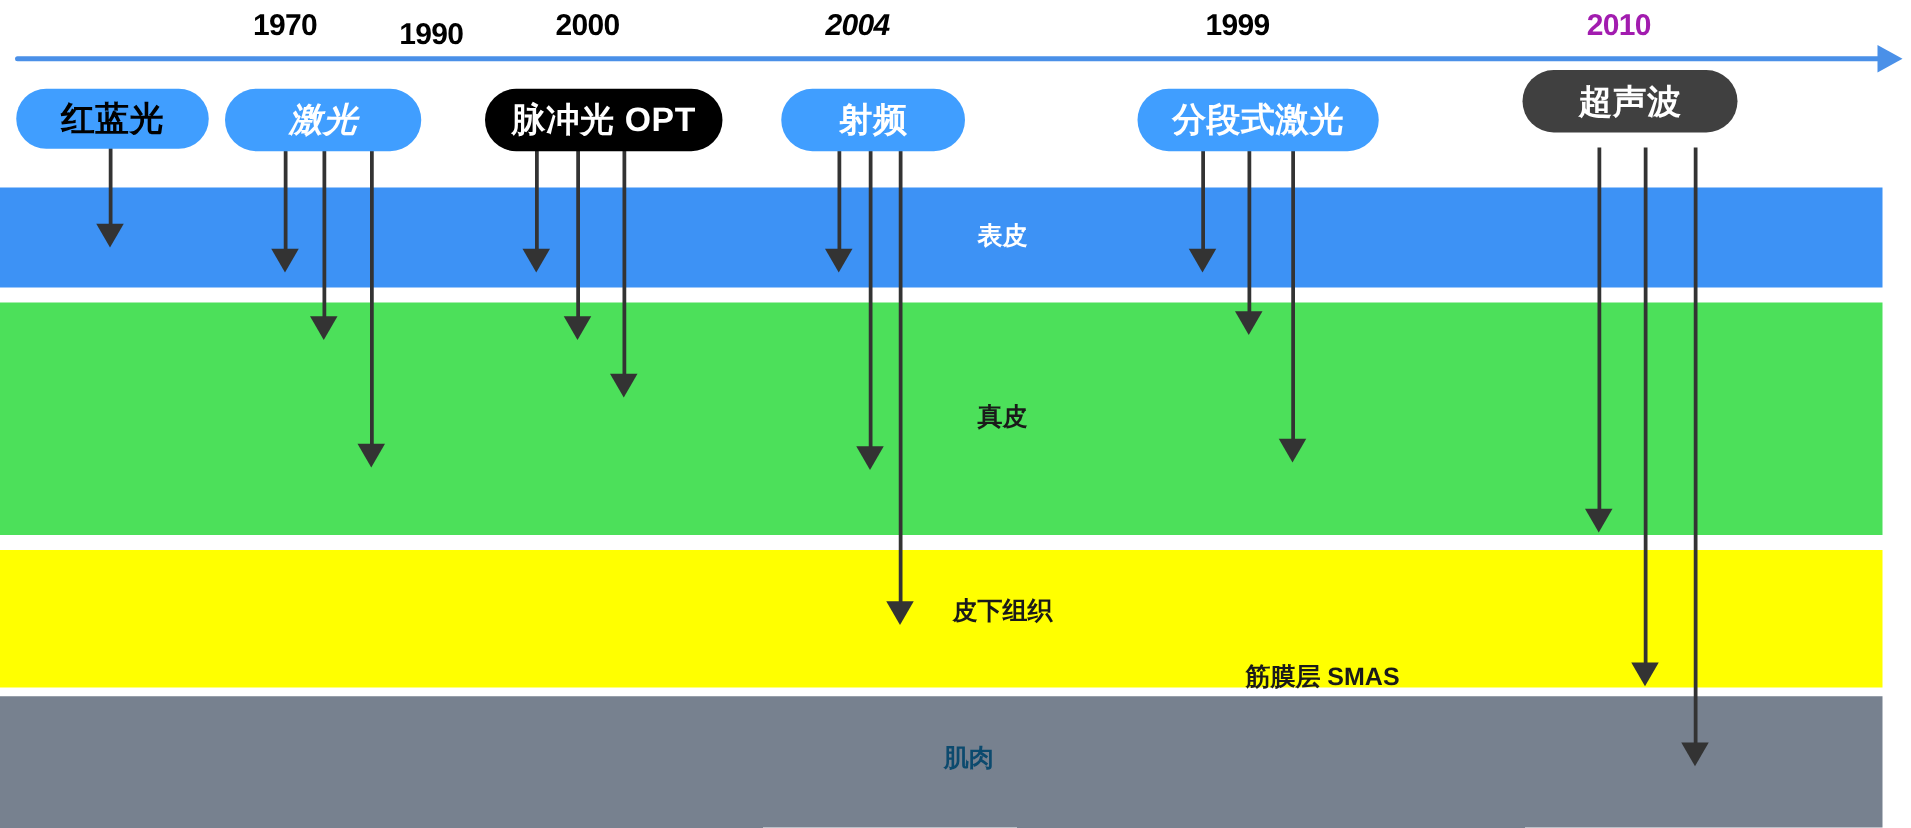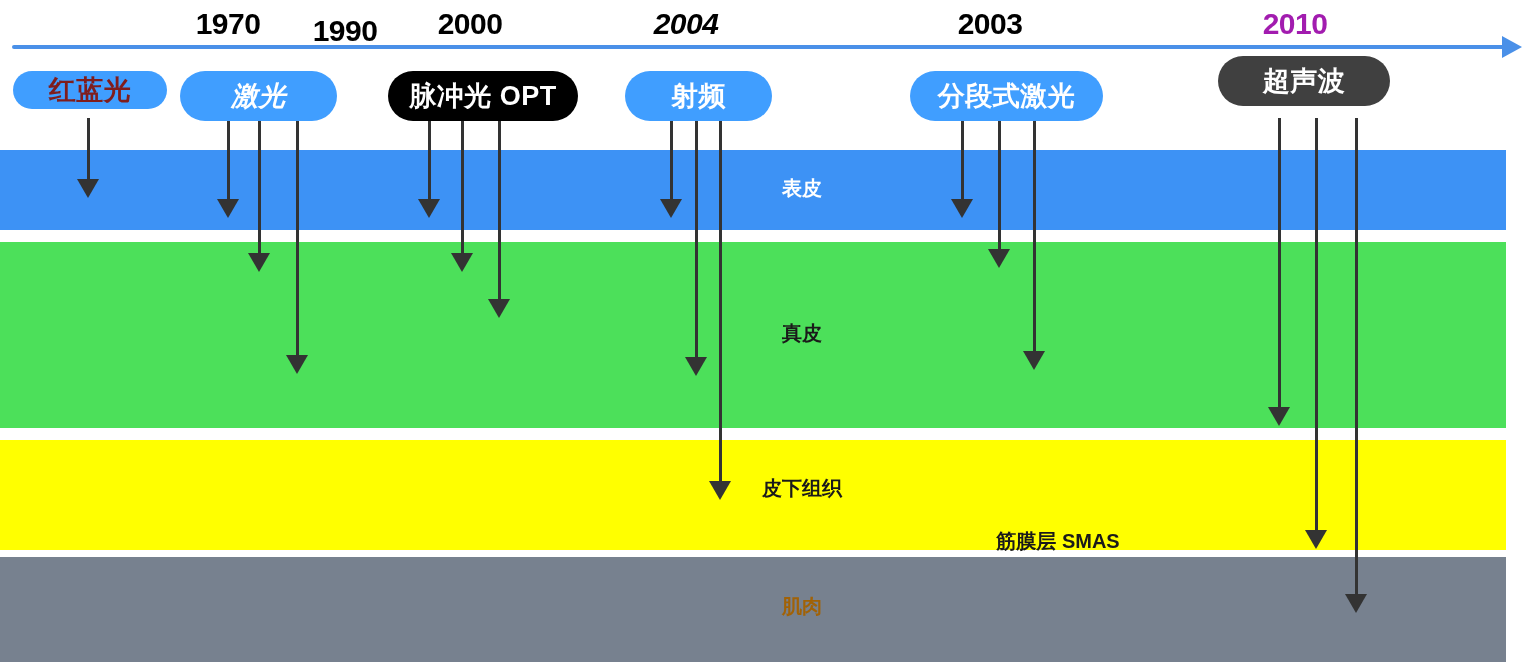--- a/index.html
+++ b/index.html
@@ -15,21 +15,21 @@
   .tl-line{
     position:absolute;height:4px;border-radius:2px;
   }
   .tl-arrow{
     position:absolute;width:0;height:0;
     border-top:11px solid transparent;
     border-bottom:11px solid transparent;
   }
   .year{
     position:absolute;
-    font-weight:bold;font-size:30px;color:#000000;
+    font-weight:bold;font-size:24px;color:#000000;
     text-align:center;white-space:nowrap;
     transform:translateX(-50%);
     letter-spacing:-0.5px;
   }
 
   
   .pill{
     position:absolute;
     display:flex;align-items:center;justify-content:center;
     border-radius:26px;
@@ -67,21 +67,21 @@
 <div id="stage">
 
   <div class="tl-line" style="left: 12px; top: 45px; width: 1500px; background: rgb(74, 144, 232);"></div>
   <div class="tl-arrow" style="left: 1502px; top: 36px; border-left: 20px solid rgb(74, 144, 232);"></div>
 
   <div id="years-layer">
       <div class="year" style="left: 228px; top: 7px; color: rgb(0, 0, 0);">1970</div>
       <div class="year" style="left: 345px; top: 14px; color: rgb(0, 0, 0);">1990</div>
       <div class="year" style="left: 470px; top: 7px; color: rgb(0, 0, 0);">2000</div>
       <div class="year" style="left: 686px; top: 7px; color: rgb(0, 0, 0); font-style: italic;">2004</div>
-      <div class="year" style="left: 990px; top: 7px; color: rgb(0, 0, 0);">2003</div>
+      <div class="year" style="left: 990px; top: 7px; color: rgb(0, 0, 0);">1999</div>
       <div class="year" style="left: 1295px; top: 7px; color: #a21caf;">2010</div>
     </div>
 
   <div id="bands-layer">
       <div class="band" style="left: 0px; top: 150px; width: 1506px; height: 80px; background: rgb(61, 146, 245);"></div>
       <div class="band" style="left: 0px; top: 242px; width: 1506px; height: 186px; background: rgb(76, 224, 90);"></div>
       <div class="band" style="left: 0px; top: 440px; width: 1506px; height: 110px; background: rgb(255, 255, 0);"></div>
       <div class="band" style="left: 0px; top: 557px; width: 1506px; height: 105px; background: rgb(119, 129, 143);"></div>
     </div>
 
@@ -146,29 +146,29 @@
         <div class="shaft" style="height: 414px; background: rgb(51, 51, 51);"></div>
         <div class="head" style="top: 412px; border-top: 19px solid rgb(51, 51, 51);"></div>
       </div>
       <div class="ray" style="left: 1344px; top: 118px; width: 24px; height: 495px;">
         <div class="shaft" style="height: 478px; background: rgb(51, 51, 51);"></div>
         <div class="head" style="top: 476px; border-top: 19px solid rgb(51, 51, 51);"></div>
       </div>
     </div>
 
   <div id="pills-layer">
-      <div class="pill" style="left: 13px; top: 71px; width: 154px; height: 38px; background: rgb(64, 158, 255); color: #7f1d1d;">红蓝光</div>
+      <div class="pill" style="left: 13px; top: 71px; width: 154px; height: 48px; background: rgb(64, 158, 255); color: #000000;">红蓝光</div>
       <div class="pill" style="left: 180px; top: 71px; width: 157px; height: 50px; background: rgb(64, 158, 255); color: rgb(255, 255, 255); font-style: italic;">激光</div>
       <div class="pill" style="left: 388px; top: 71px; width: 190px; height: 50px; background: #000000; color: rgb(255, 255, 255);">脉冲光 OPT</div>
       <div class="pill" style="left: 625px; top: 71px; width: 147px; height: 50px; background: rgb(64, 158, 255); color: rgb(255, 255, 255);">射频</div>
       <div class="pill" style="left: 910px; top: 71px; width: 193px; height: 50px; background: rgb(64, 158, 255); color: rgb(255, 255, 255);">分段式激光</div>
       <div class="pill" style="left: 1218px; top: 56px; width: 172px; height: 50px; background: #404040; color: rgb(255, 255, 255); font-family: Liberation Mono, monospace;">超声波</div>
     </div>
 
   <div id="band-labels-layer">
       <div class="band-label" style="left: 802px; top: 175px; color: rgb(255, 255, 255);">表皮</div>
       <div class="band-label" style="left: 802px; top: 320px; color: rgb(26, 26, 26);">真皮</div>
       <div class="band-label" style="left: 802px; top: 475px; color: rgb(26, 26, 26);">皮下组织</div>
       <div class="band-label" style="left: 1058px; top: 528px; color: rgb(26, 26, 26);">筋膜层 SMAS</div>
-      <div class="band-label" style="left: 802px; top: 593px; color: #a16207;">肌肉</div>
+      <div class="band-label" style="left: 775px; top: 593px; color: #0c4a6e;">肌肉</div>
     </div>
 
 </div>
 
 </body></html>

